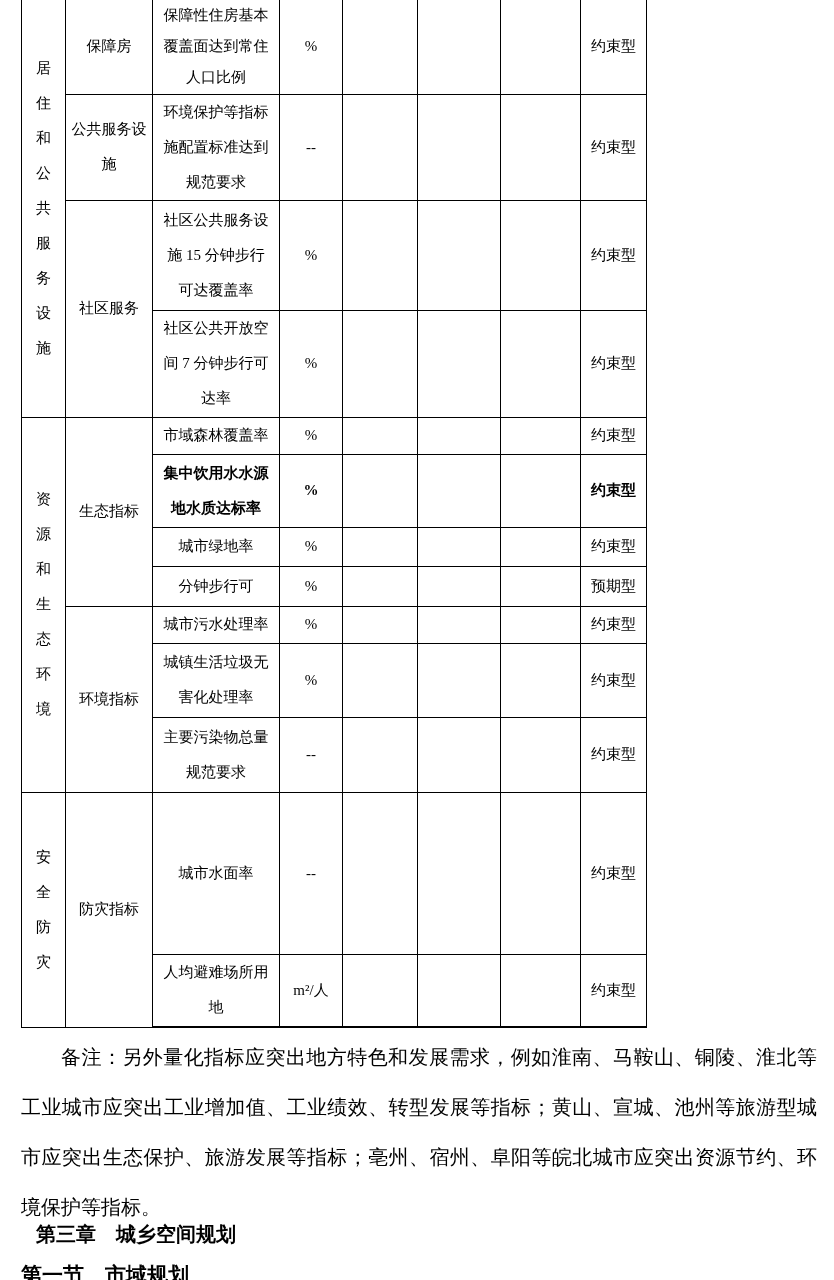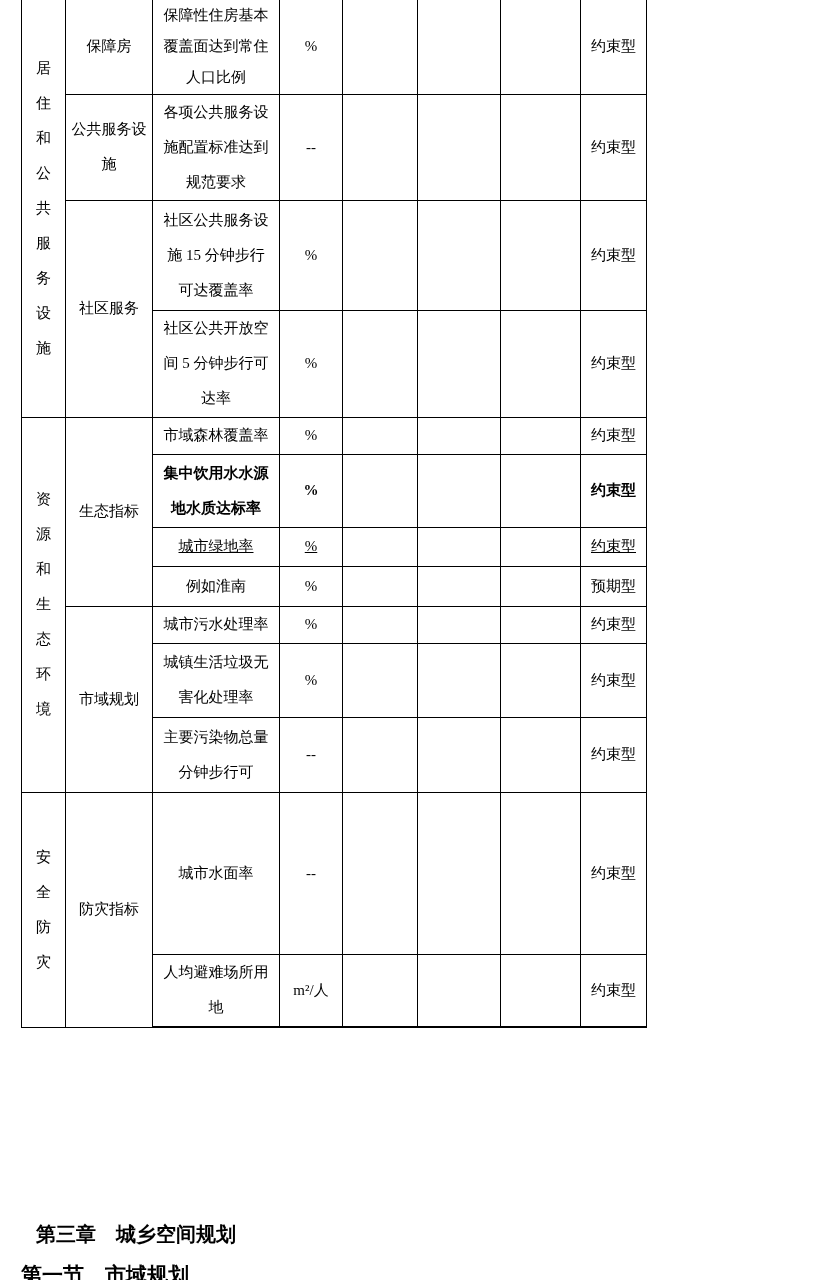--- a/index.html
+++ b/index.html
@@ -25,21 +25,21 @@
   }
   table.spec tr:first-child > td { border-top:none; }
   table.spec tr:last-child  > td { border-bottom-width:2px;font-family:Liberation Serif, serif; }
 
   tr.r1  { height:94px; }
   tr.r2  { height:106px; }
   tr.r3  { height:110px; }
   tr.r4  { height:107px; }
   tr.r5  { height:37px; }
   tr.r6  { height:73px;font-weight:bold; }
-  tr.r7  { height:39px;text-decoration:underline; }
+  tr.r7  { height:39px; }
   tr.r8  { height:40px; }
   tr.r9  { height:37px; }
   tr.r10 { height:74px; }
   tr.r11 { height:75px; }
   tr.r12 { height:162px; }
   tr.r13 { height:73px; }
 
   td.ind { white-space:pre-line; }
   tr.r1 td.ind { line-height:31px; }
   td.unit { font-size:13px; font-family:"Liberation Serif","DejaVu Serif",serif; }
@@ -99,21 +99,21 @@
 人口比例</td>
       <td class="unit">%</td>
       <td></td>
       <td></td>
       <td></td>
       <td>约束型</td>
     </tr>
 
     <tr class="r2">
       <td>公共服务设施</td>
-      <td class="ind">各项公共服务设
+      <td class="ind">环境保护等指标
 施配置标准达到
 规范要求</td>
       <td class="unit">--</td>
       <td></td>
       <td></td>
       <td></td>
       <td>约束型</td>
     </tr>
 
     <tr class="r3">
@@ -123,21 +123,21 @@
 可达覆盖率</td>
       <td class="unit">%</td>
       <td></td>
       <td></td>
       <td></td>
       <td>约束型</td>
     </tr>
 
     <tr class="r4">
       <td class="ind">社区公共开放空
-间 5 分钟步行可
+间 7 分钟步行可
 达率</td>
       <td class="unit">%</td>
       <td></td>
       <td></td>
       <td></td>
       <td>约束型</td>
     </tr>
 
     <tr class="r5">
       <td class="vcell vtext" rowspan="7">
@@ -171,51 +171,51 @@
     <tr class="r7">
       <td class="ind">城市绿地率</td>
       <td class="unit">%</td>
       <td></td>
       <td></td>
       <td></td>
       <td>约束型</td>
     </tr>
 
     <tr class="r8">
-      <td class="ind">例如淮南</td>
+      <td class="ind">分钟步行可</td>
       <td class="unit">%</td>
       <td></td>
       <td></td>
       <td></td>
       <td>预期型</td>
     </tr>
 
     <tr class="r9">
-      <td rowspan="3">市域规划</td>
+      <td rowspan="3">环境指标</td>
       <td class="ind">城市污水处理率</td>
       <td class="unit">%</td>
       <td></td>
       <td></td>
       <td></td>
       <td>约束型</td>
     </tr>
 
     <tr class="r10">
       <td class="ind">城镇生活垃圾无
 害化处理率</td>
       <td class="unit">%</td>
       <td></td>
       <td></td>
       <td></td>
       <td>约束型</td>
     </tr>
 
     <tr class="r11">
       <td class="ind">主要污染物总量
-分钟步行可</td>
+规范要求</td>
       <td class="unit">--</td>
       <td></td>
       <td></td>
       <td></td>
       <td>约束型</td>
     </tr>
 
     <tr class="r12">
       <td class="vcell vtext" rowspan="2">
             <div>安</div>
@@ -237,18 +237,19 @@
 地</td>
       <td class="unit">m²/人</td>
       <td></td>
       <td></td>
       <td></td>
       <td>约束型</td>
     </tr>
   </tbody>
     </table>
 
+  <div class="note">备注：另外量化指标应突出地方特色和发展需求，例如淮南、马鞍山、铜陵、淮北等工业城市应突出工业增加值、工业绩效、转型发展等指标；黄山、宣城、池州等旅游型城市应突出生态保护、旅游发展等指标；亳州、宿州、阜阳等皖北城市应突出资源节约、环境保护等指标。</div>
 
   <div class="chapter">第三章　城乡空间规划</div>
 
   <div class="section-title">第一节　市域规划</div>
 
 </div>
 
 </body></html>

